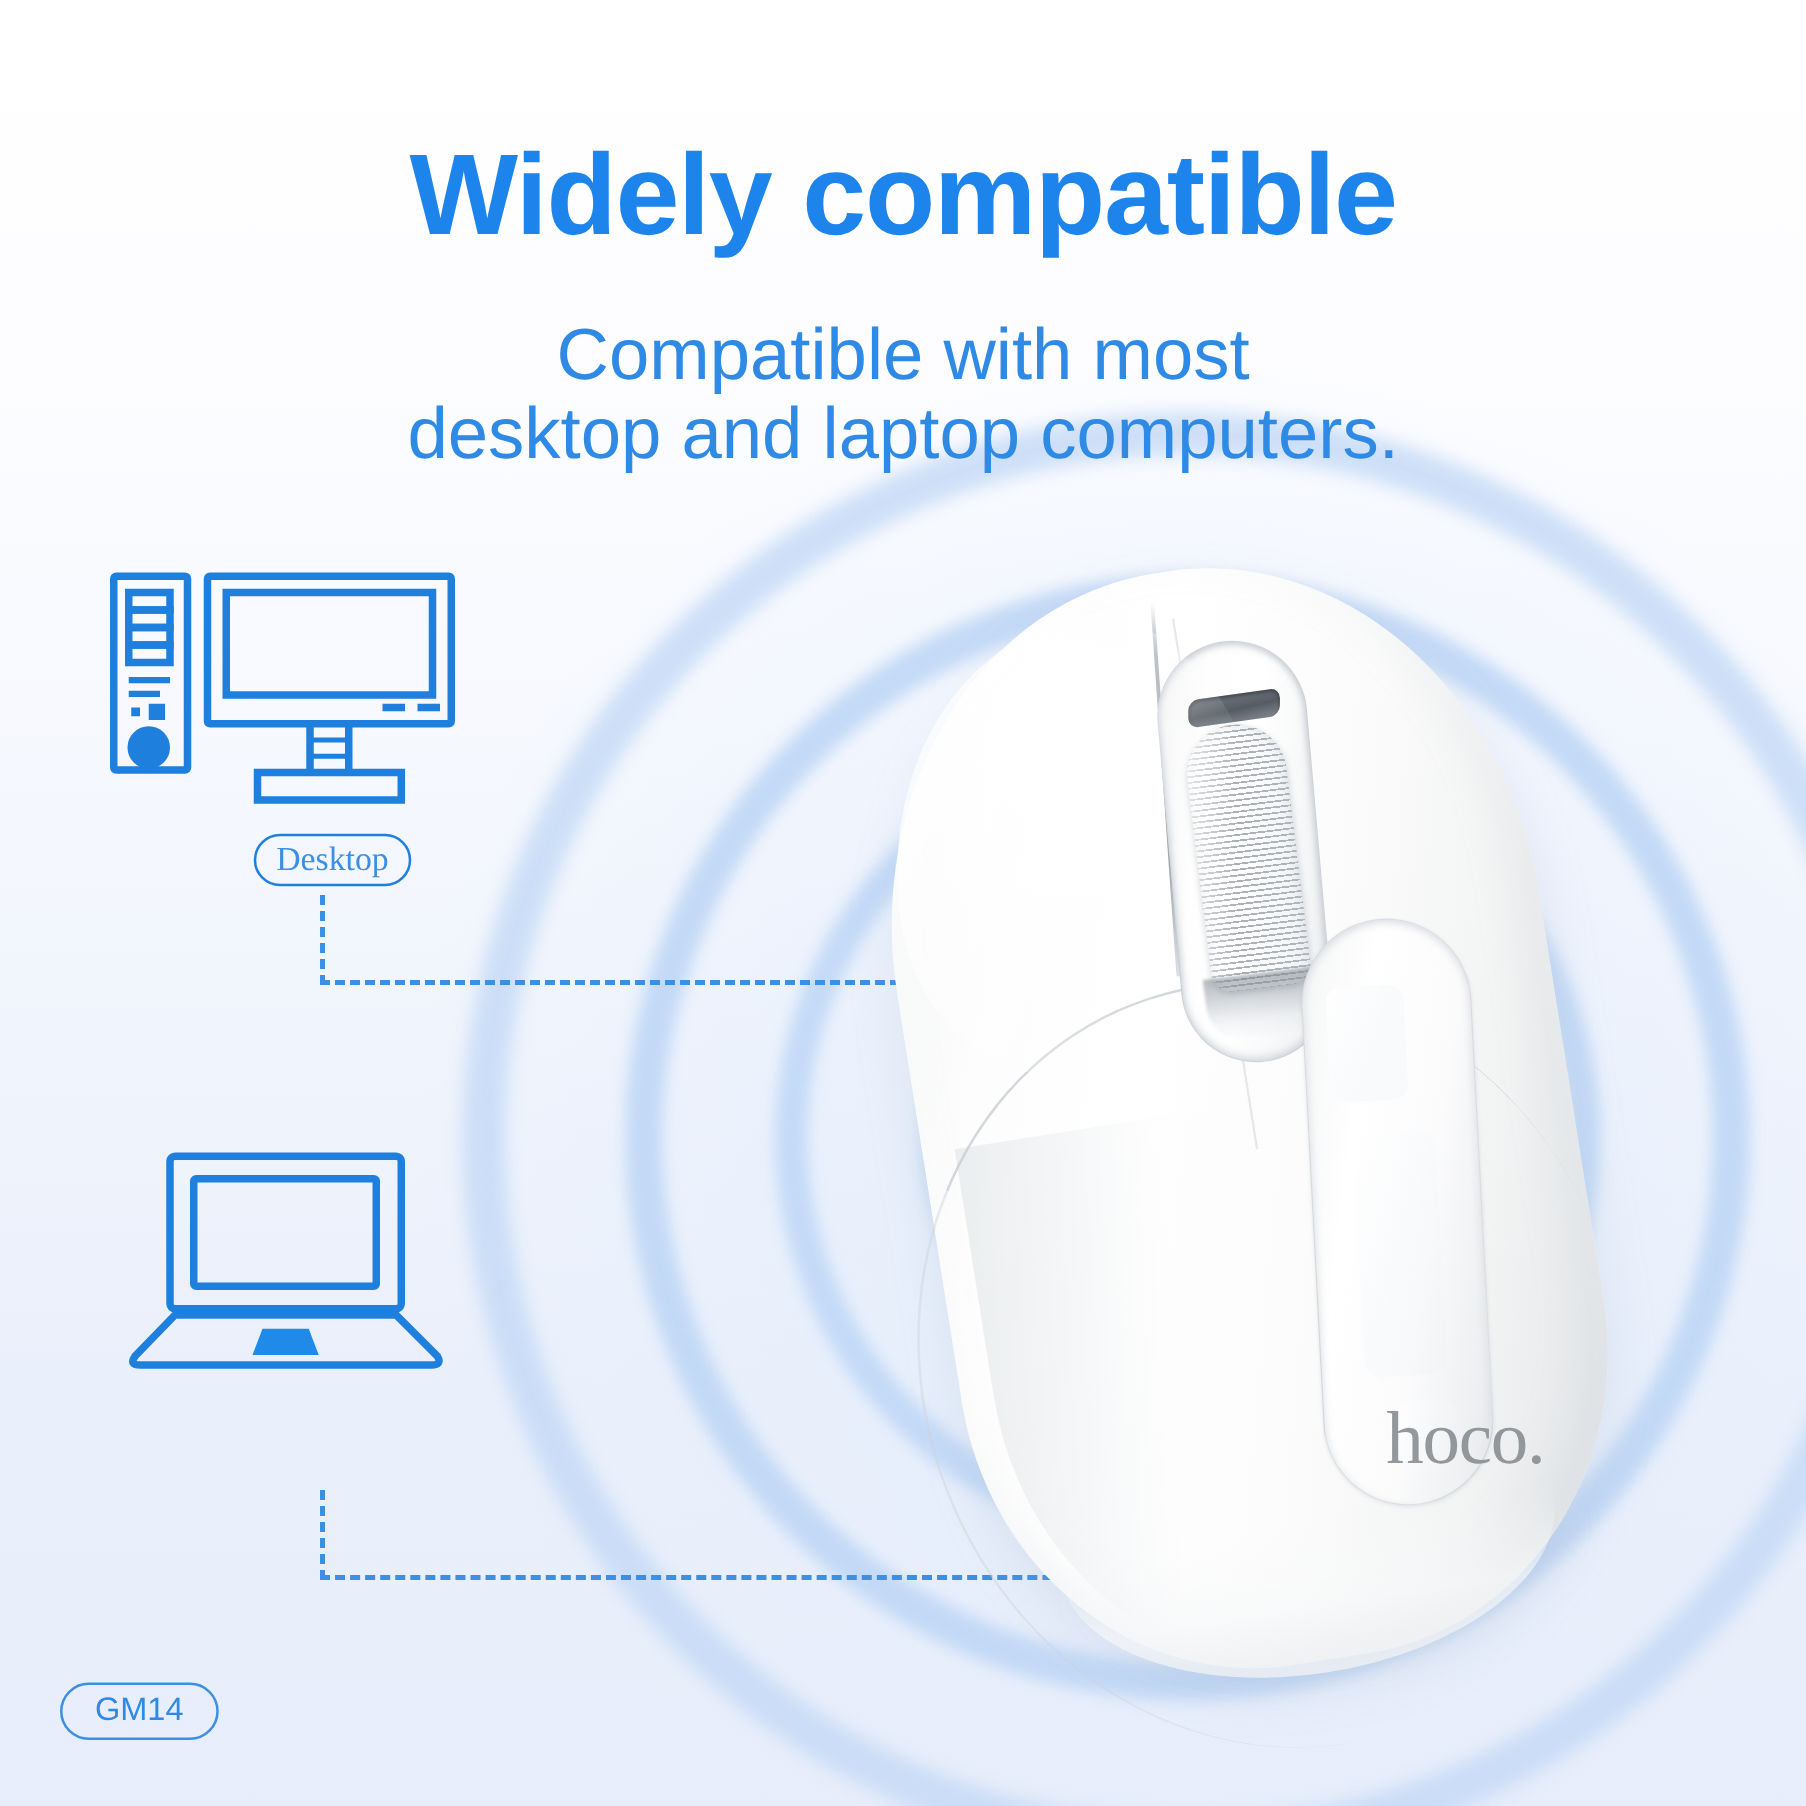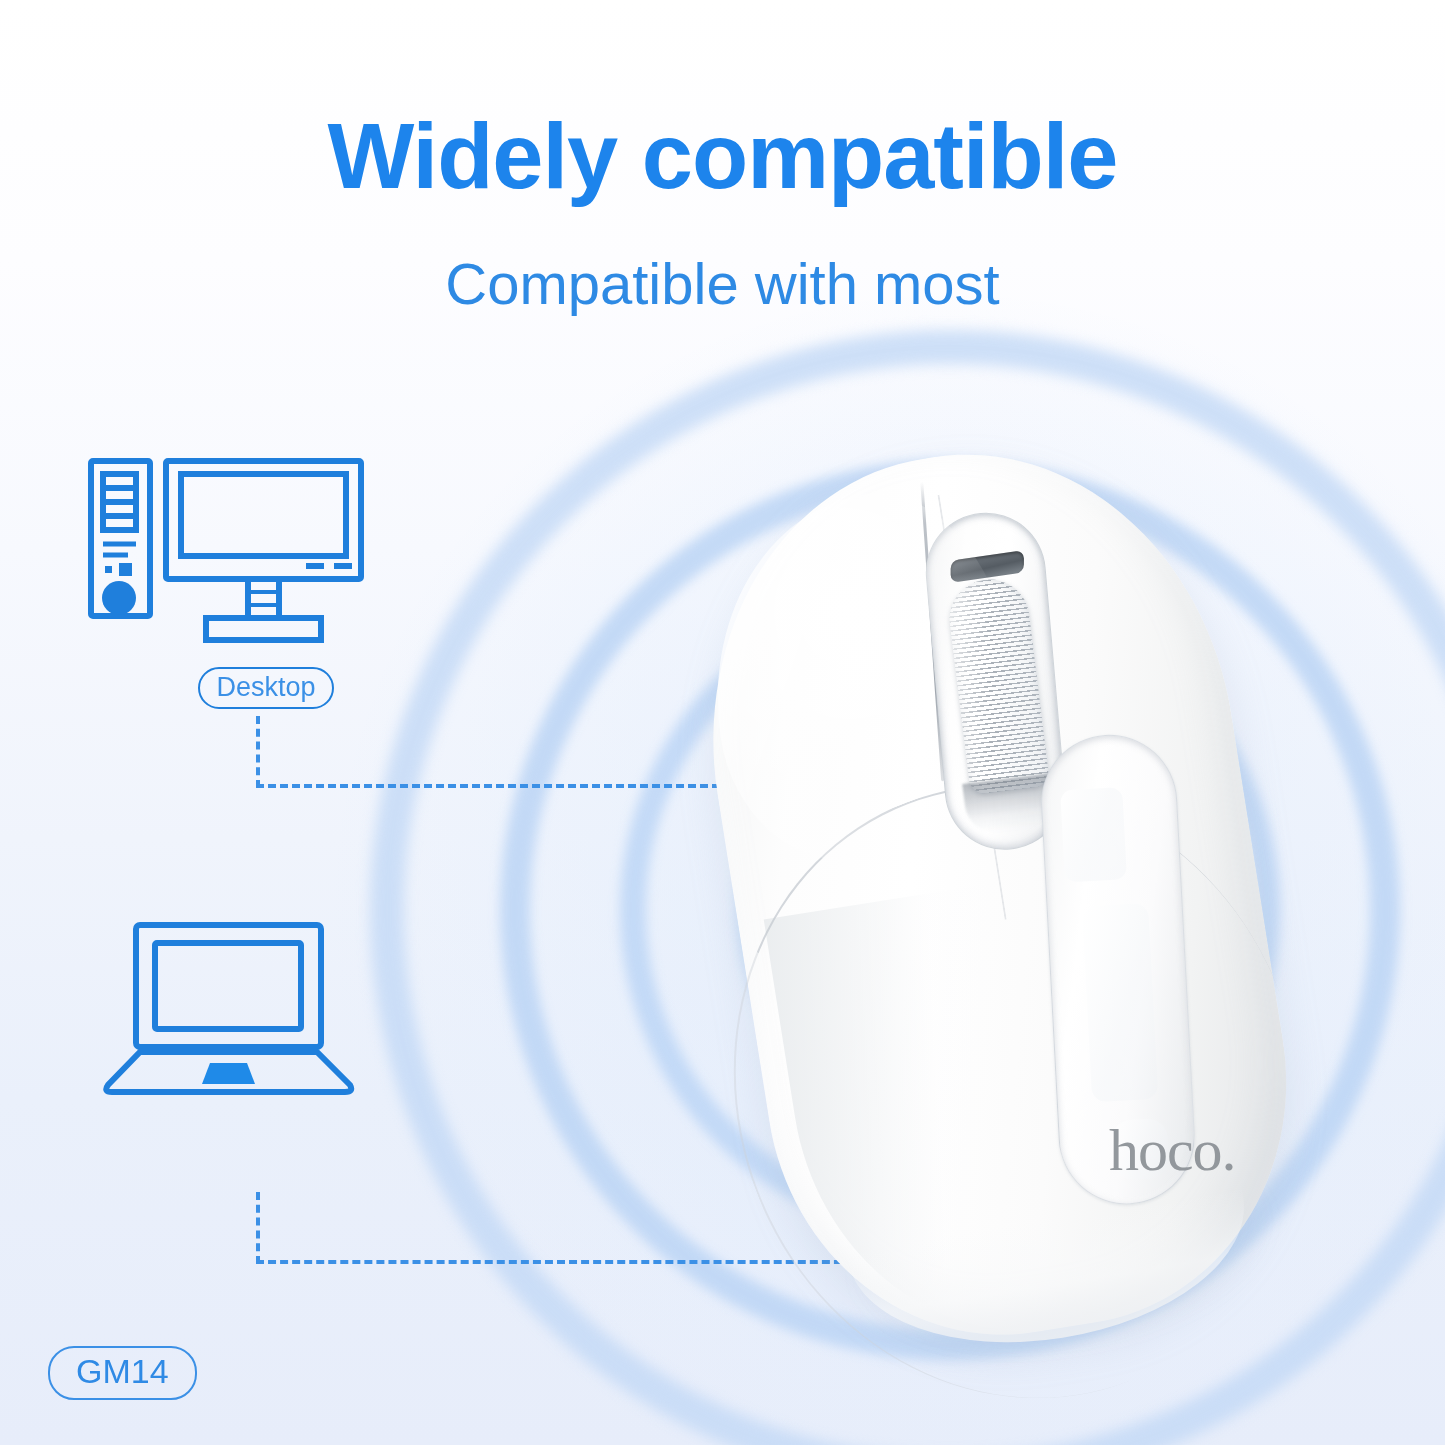--- a/index.html
+++ b/index.html
@@ -79,20 +79,21 @@
 
   .pill {
     border:2.5px solid #1f7fdc;
     border-radius:22px;
     color:#3b90e6;
     font-size:27px;
     padding:3px 16px 5px;
     display:inline-block;
     line-height:1.12;
     background:transparent;
+    font-family:Liberation Serif, serif;
   }
   .pill-row { text-align:center; margin-top:14px; }
   #desktop-block .pill-row { padding-left:6px; }
   #notebook-block .pill-row { padding-left:0px; }
 
   
   .conn {
     position:absolute;
     pointer-events:none;
   }
@@ -108,21 +109,21 @@
   }
   #conn-desktop  { left:256px; top:716px;  width:500px; height:72px; }
   #conn-notebook { left:256px; top:1192px; width:610px; height:72px; }
 
   
   #model-badge {
     position:absolute; left:48px; top:1346px;
     border:2.5px solid #3b90e6;
     border-radius:26px;
     color:#2f8ae5;
-    font-size:34px;
+    font-size:26px;
     padding:5px 26px 8px;
     line-height:1.1;
   }
 
   
   #mouse {
     position:absolute;
     left:745px; top:452px;
     width:520px; height:900px;
     transform:rotate(-9deg);
@@ -306,20 +307,21 @@
     <div class="ringglow"></div>
     <div class="ring r1"></div>
     <div class="ring r2"></div>
     <div class="ring r3"></div>
     <div class="ring r4"></div>
   </div>
 
   <div id="headline">Widely compatible</div>
   <div id="subtitle">
     <div>Compatible with most</div>
+    <div>desktop and laptop computers.</div>
   </div>
 
   <div class="device-block" id="desktop-block">
     <svg class="icon-svg" width="290" height="205" viewBox="0 0 290 205">
       <g fill="none" stroke="#1f7fdc" stroke-width="6">
 
         <rect x="3" y="13" width="59" height="155" rx="2"></rect>
 
         <rect x="15" y="26" width="33" height="14"></rect>
         <rect x="15" y="40" width="33" height="14"></rect>

